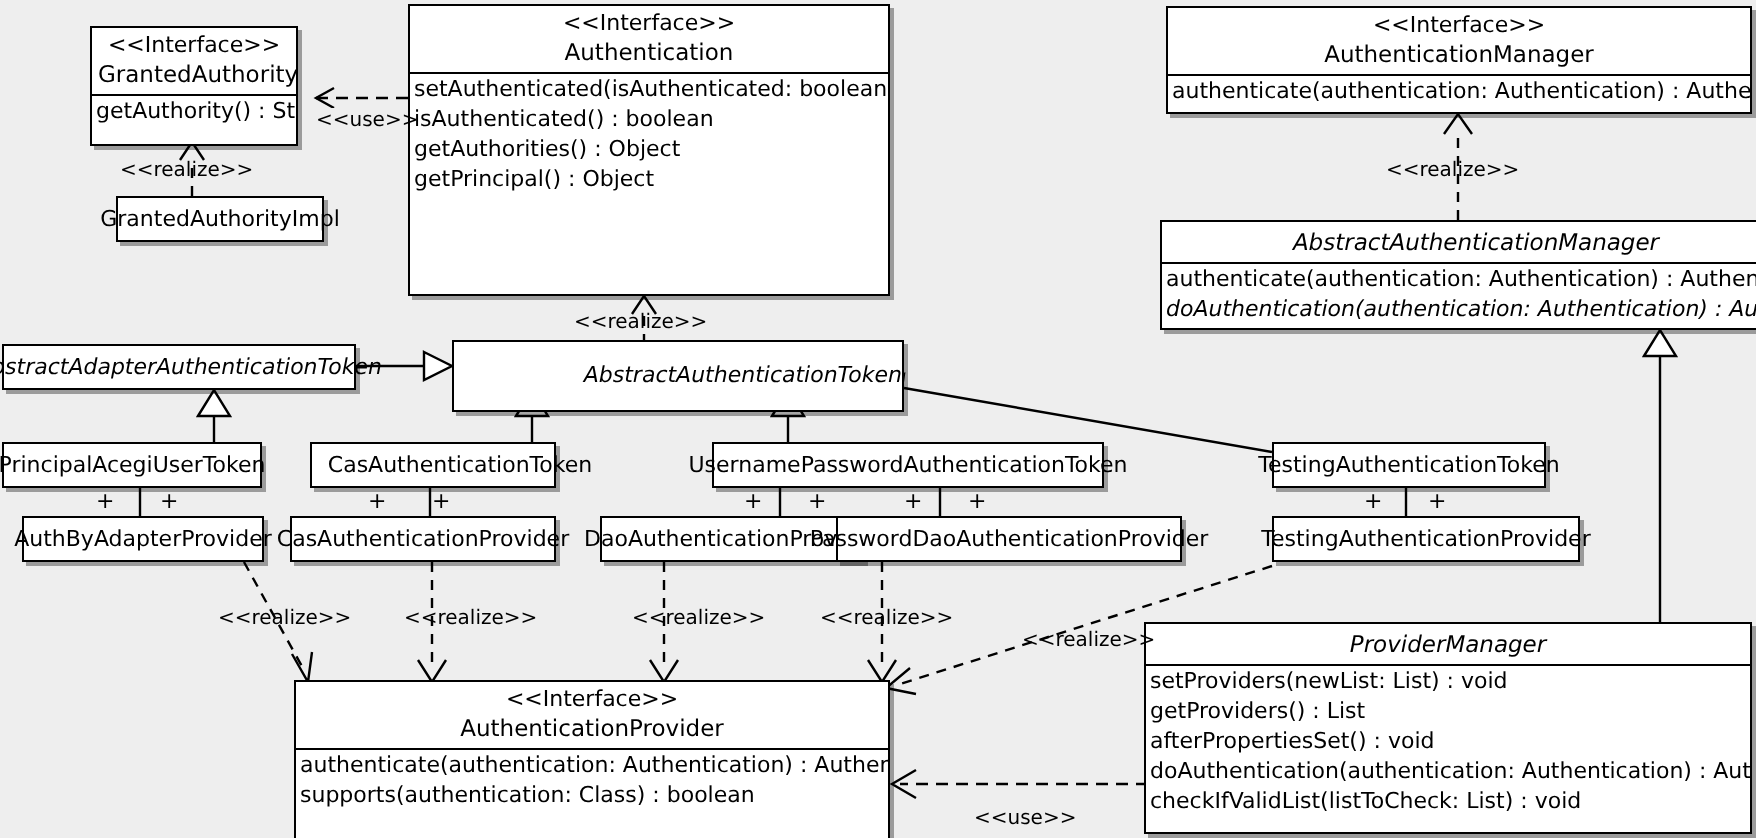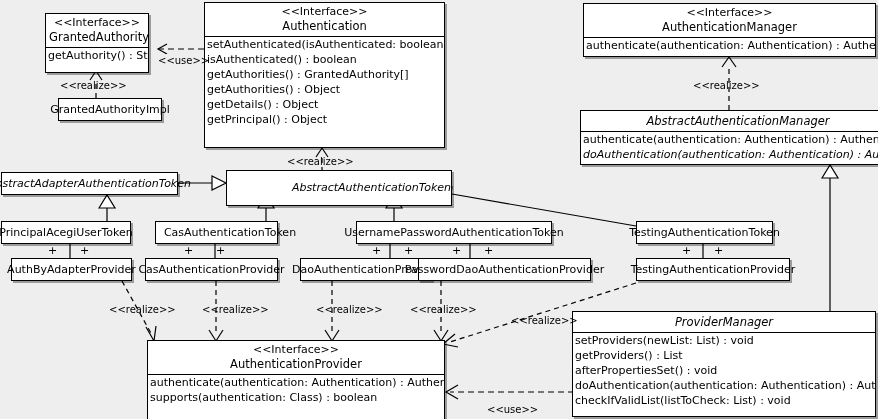--- a/index.html
+++ b/index.html
@@ -164,23 +164,21 @@
   </div>
 
   <div class="uml" style="left:204px;top:2px;width:241px;height:146px;">
     <div class="hdr">
       <span class="stereo">&lt;&lt;Interface&gt;&gt;</span>
       <span class="cname">Authentication</span>
     </div>
     <div class="sep ops">
       <div class="op">setAuthenticated(isAuthenticated: boolean) : void</div>
       <div class="op">isAuthenticated() : boolean</div>
-      <div class="op">getAuthorities() : GrantedAuthority[]</div>
       <div class="op">getAuthorities() : Object</div>
-      <div class="op">getDetails() : Object</div>
       <div class="op">getPrincipal() : Object</div>
     </div>
   </div>
 
   <div class="uml" style="left:583px;top:3px;width:293px;height:54px;">
     <div class="hdr">
       <span class="stereo">&lt;&lt;Interface&gt;&gt;</span>
       <span class="cname">AuthenticationManager</span>
     </div>
     <div class="sep ops">

